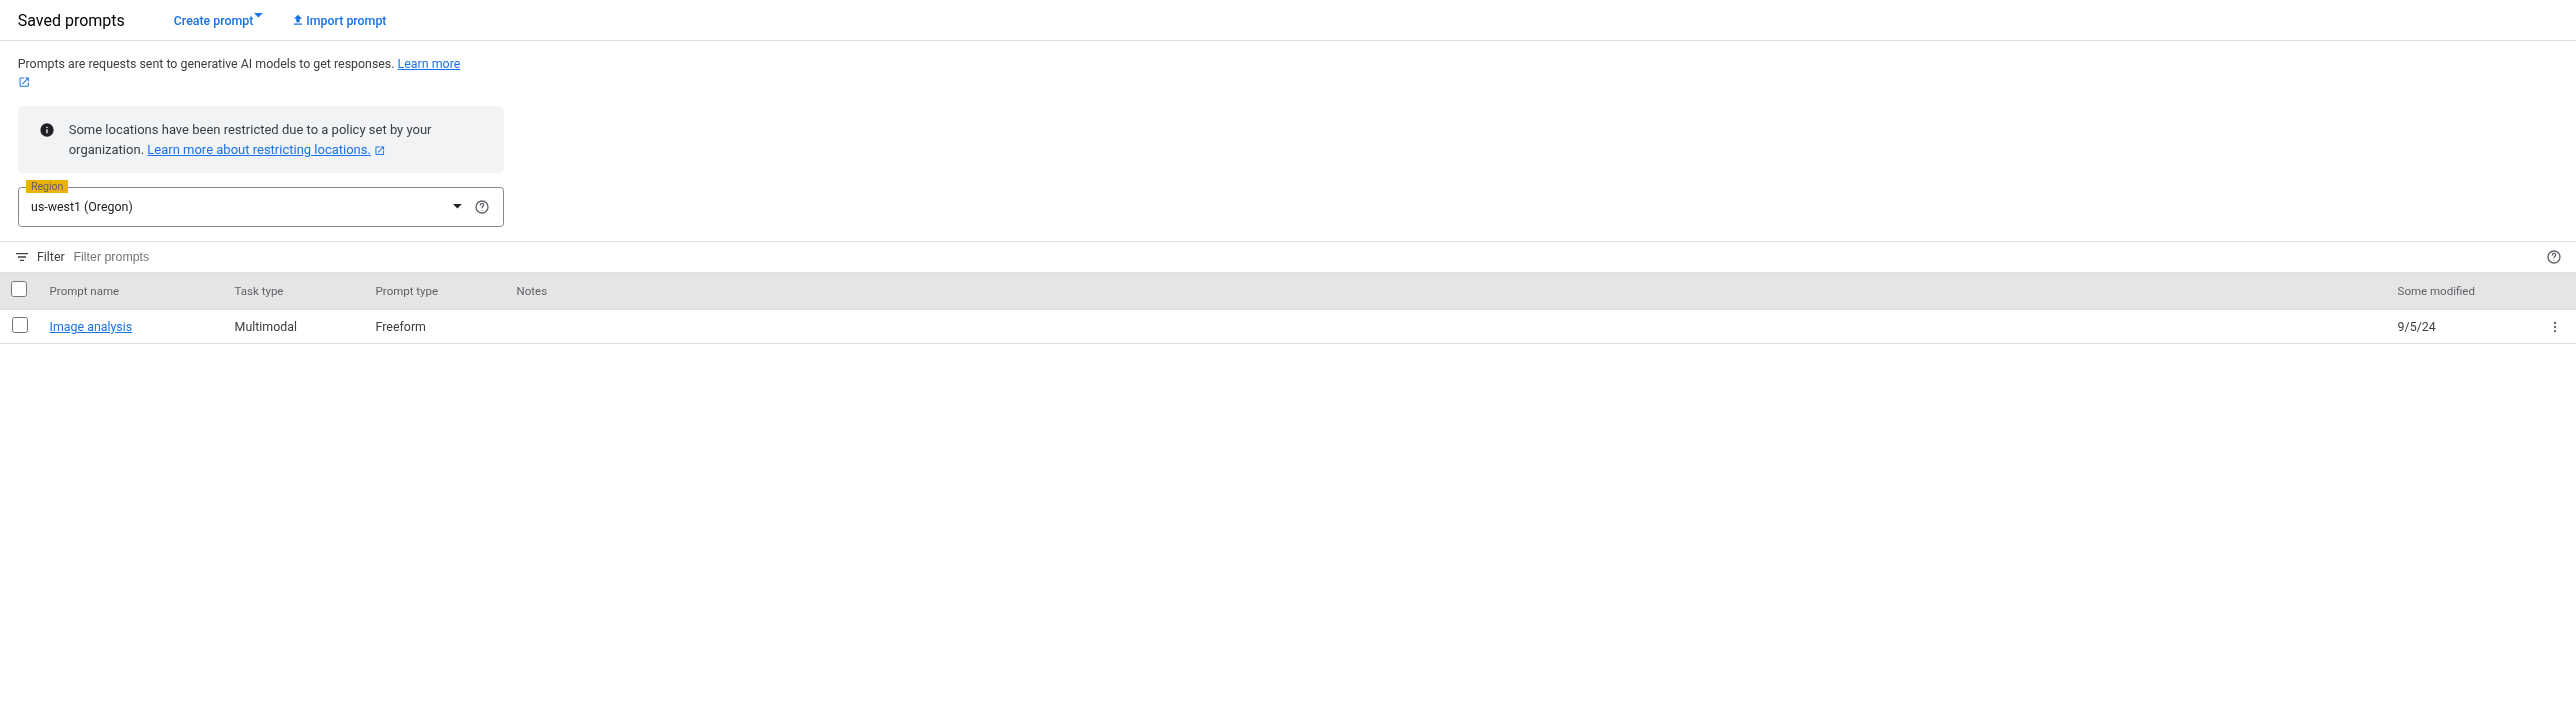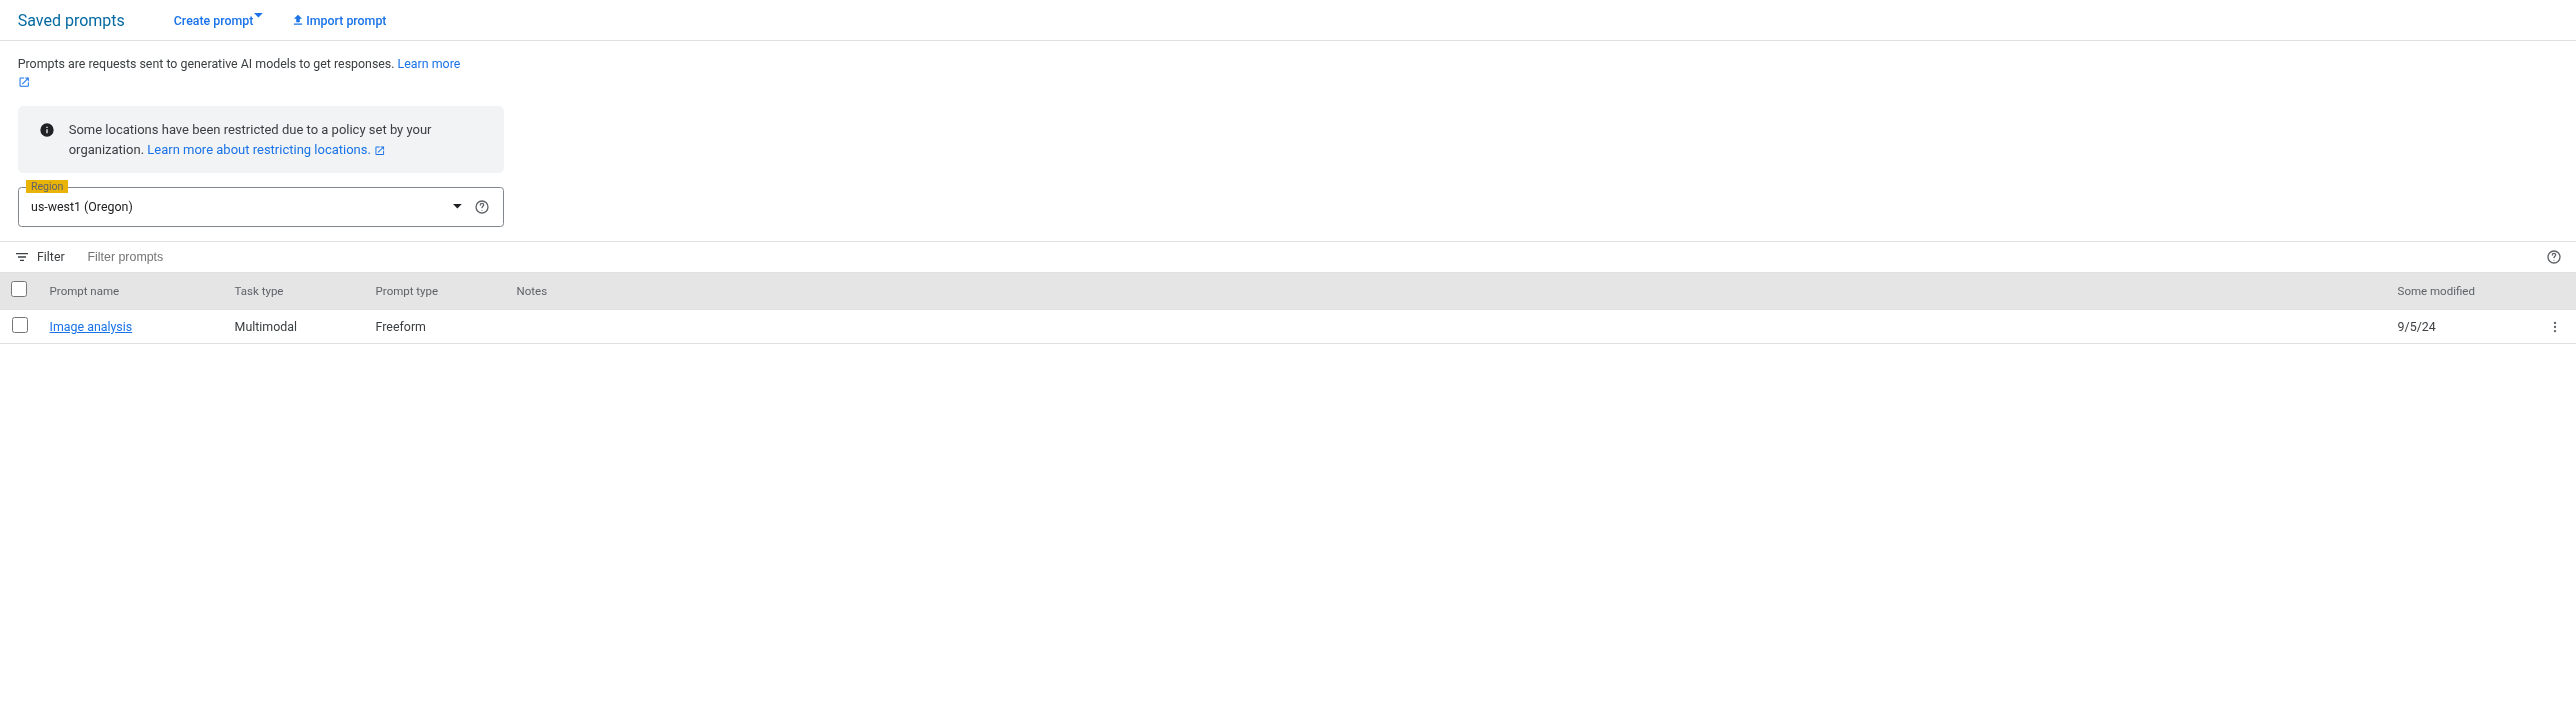--- a/index.html
+++ b/index.html
@@ -1,39 +1,39 @@
 <!DOCTYPE html>
 <html style="font-size:14px"><head>
 <meta charset="utf-8">
 <style>
 * { box-sizing: border-box; margin: 0; padding: 0; }
 body { font-family: 'Google Sans', Roboto, Arial, sans-serif; font-size: 12.4px; color: #202124; background: #fff; }
 
 .header-bar { display: flex; align-items: center; padding: 10.6px 17.7px; gap: 28px; border-bottom: 0.9px solid #e0e0e0; }
-.page-title { font-size: 16px; font-weight: 400; color: #0369a1; margin-right: 21px; }
+.page-title { font-size: 16px; font-weight: 400; color: #000000; margin-right: 21px; }
 .action-link { color: #1a73e8; font-size: 12.4px; font-weight: 500; display: inline-flex; align-items: flex-start; gap: 1px; cursor: pointer; }
 
 .intro-section { padding: 14px 17.7px 8.8px 17.7px; max-width: 512px; }
 .intro-text { font-size: 12.4px; color: #3c4043; line-height: 1.5; }
-.learn-more { color: #1a73e8; cursor: pointer; }
+.learn-more { color: #1a73e8; text-decoration: underline; cursor: pointer; }
 .ext-icon-inline { color: #1a73e8; display: inline-block; vertical-align: middle; }
 
 .info-banner { display: flex; align-items: flex-start; gap: 14px; background: #f1f3f4; padding: 14px; border-radius: 5.3px; margin: 8.8px 17.7px 14px 17.7px; max-width: 486px; }
 .info-icon-wrap { flex-shrink: 0; padding-top: 1.8px; padding-left: 7px;}
 .info-text { font-size: 13px; color: #3c4043; line-height: 1.5; }
 
 .region-wrap { margin: 7px 17.7px 14px 17.7px; position: relative; max-width: 486px; }
 .region-field { border: 0.9px solid #80868b; border-radius: 3.5px; padding: 10.6px 12.4px; display: flex; align-items: center; justify-content: space-between; cursor: pointer; background: #fff; }
 .region-label { position: absolute; top: -7px; left: 8.8px; background: #eab308; padding: 0 4.4px; font-size: 10.6px; color: #5f6368; }
 .region-value { font-size: 12.4px; color: #202124; }
 .region-right { display: flex; align-items: center; gap: 12.4px; }
 
 .filter-bar { display: flex; align-items: center; padding: 7px 14px; border-top: 0.9px solid #e0e0e0; border-bottom: 0.9px solid #e0e0e0; gap: 8.8px; }
 .filter-label { font-weight: 400; font-size: 12.4px; color: #3c4043; display: flex; align-items: center; gap: 7px; }
-.filter-input { border: none; outline: none; font-size: 12.4px; color: #c2410c; flex: 1; background: transparent; margin-left: 14px; }
+.filter-input { border: none; outline: none; font-size: 12.4px; color: #c2410c; flex: 1; background: transparent; }
 .filter-help { margin-left: auto; cursor: pointer; color: #5f6368; }
 
 .table { width: 100%; border-collapse: collapse; }
 .table th { text-align: left; font-weight: 400; font-size: 11.5px; color: #5f6368; padding: 8.8px 10.6px; background: #e5e5e5; border-bottom: 0.9px solid #e0e0e0; }
 .table td { font-size: 12.4px; color: #3c4043; padding: 7px 10.6px; border-bottom: 0.9px solid #e0e0e0; }
 .col-checkbox { width: 39px; text-align: center; }
 .col-name { width: 185px; }
 .col-task { width: 141px; }
 .col-type { width: 141px; }
 .col-notes { width: auto; }

